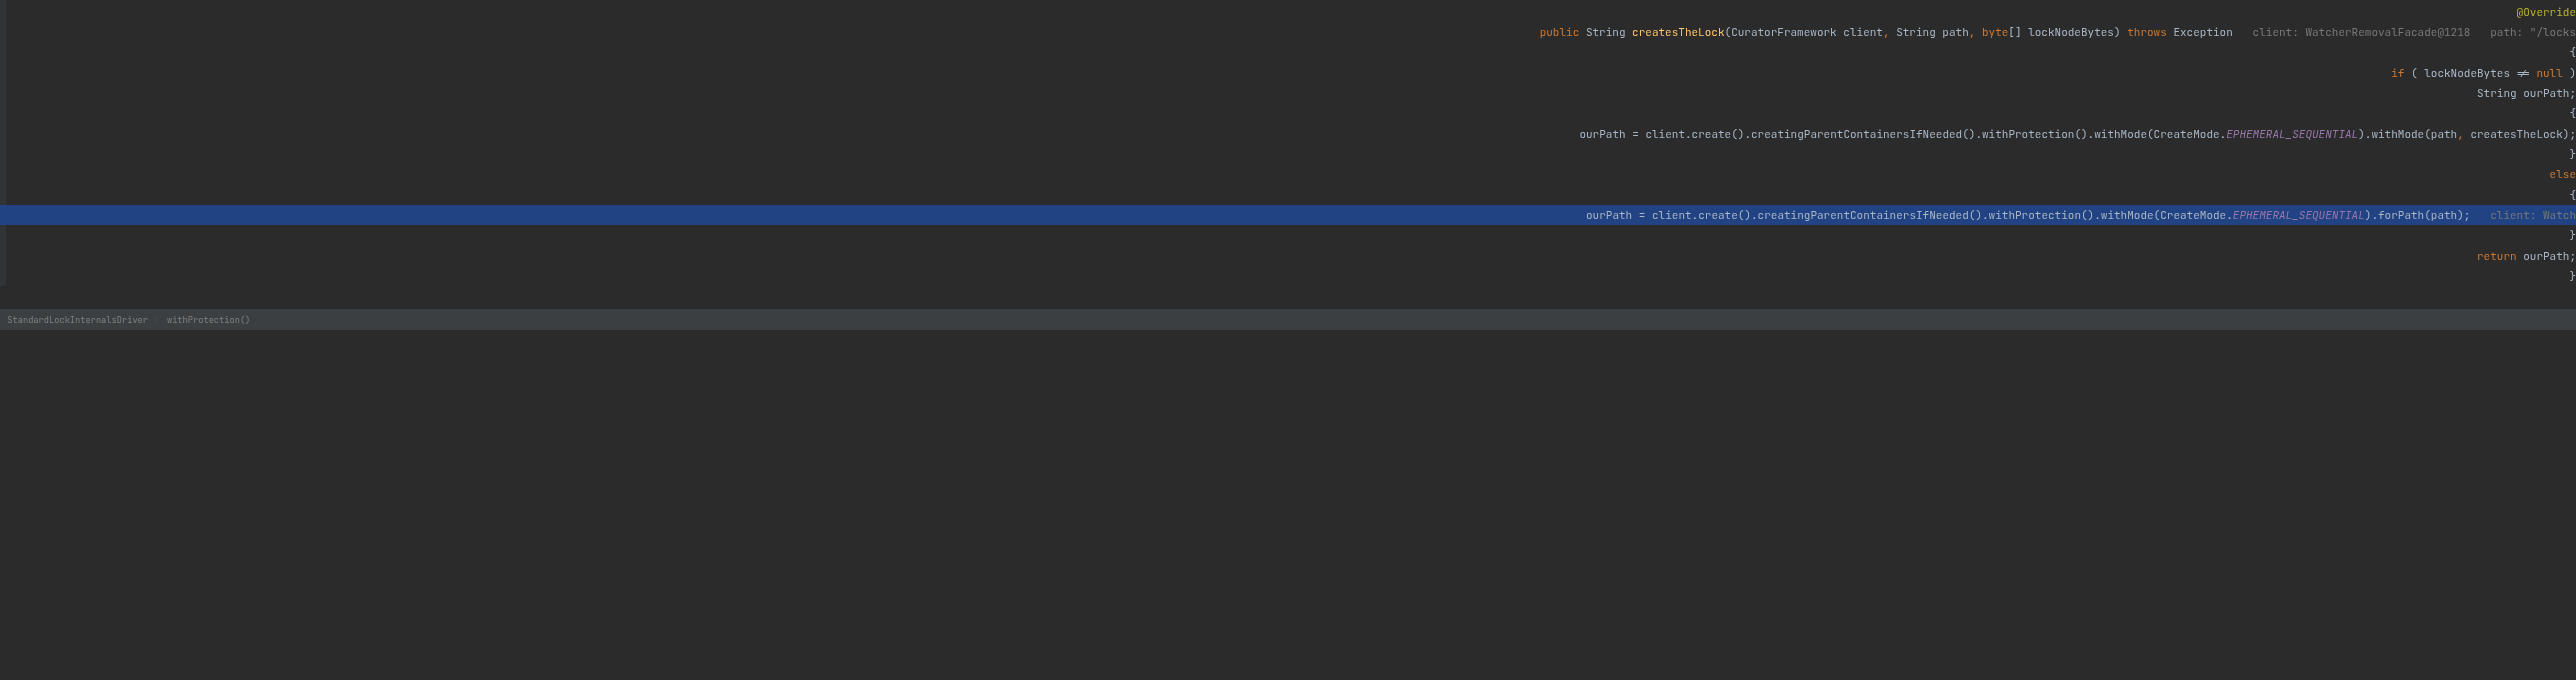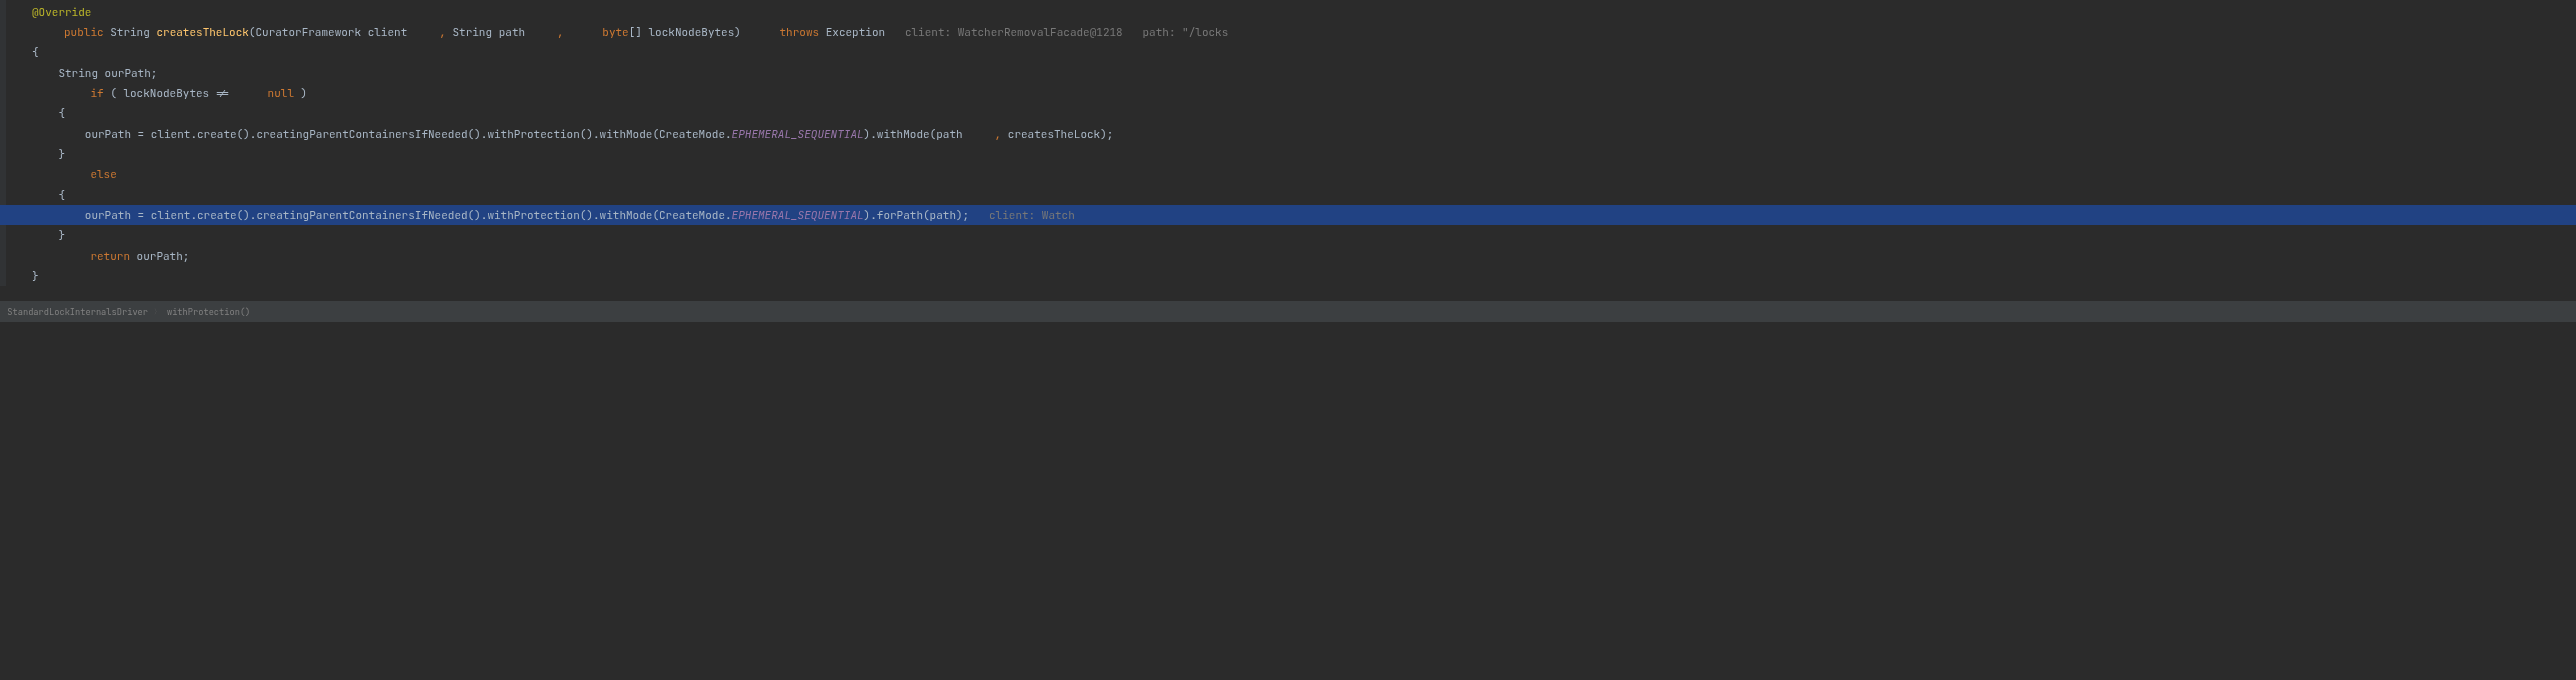--- a/index.html
+++ b/index.html
@@ -14,20 +14,21 @@
       font-size: 11px;
       color: #a9b7c6;
       line-height: 1.85;
       overflow-x: auto;
       white-space: nowrap;
     }
     
     .editor {
       position: relative;
       padding: 1.5px 0 0 0;
+      text-align: right;
     }
     
     .gutter {
       position: absolute;
       left: 0;
       top: 0;
       width: 5.8px;
       height: 100%;
       background-color: #313335;
     }
@@ -36,63 +37,63 @@
       padding-left: 32px;
       white-space: pre;
       position: relative;
     }
     
     .code-line.highlighted {
       background-color: #214283;
     }
     
     .annotation { color: #bbb529; }
-    .keyword { color: #cc7832; margin-left: 32px; }
+    .keyword { color: #cc7832; }
     .type { color: #a9b7c6; }
     .method-decl { color: #ffc66d; }
     .text { color: #a9b7c6; }
     .hint { color: #787878; }
     .constant { color: #9876aa; font-style: italic; }
     .underline-red {
       text-decoration-color: #ff0000;
       text-decoration-thickness: 1.5px;
       text-underline-offset: 2.2px;
     }
     
     .breadcrumbs {
       background-color: #3c3f41;
       padding: 2.2px 7.3px;
       font-size: 8.7px;
       color: #808080;
       display: flex;
       align-items: center;
       gap: 5.8px;
-      margin-top: 15px;
+      margin-top: 23px;
     }
     
     .breadcrumb-sep {
       color: #606060;
       font-size: 7.3px;
     }
   </style>
 </head>
 <body>
 
 <div class="editor">
   <div class="gutter"></div>
 
   <div class="code-line"><span class="annotation">@Override</span></div>
 
   <div class="code-line"><span class="keyword">public</span> <span class="type">String</span> <span class="method-decl">createsTheLock</span><span class="text">(</span><span class="text">CuratorFramework</span><span class="text"> client</span><span class="keyword">,</span><span class="text"> String</span><span class="text"> path</span><span class="keyword">,</span><span class="keyword"> byte</span><span class="text">[]</span><span class="text"> lockNodeBytes</span><span class="text">)</span><span class="keyword"> throws</span><span class="text"> Exception</span><span class="hint">   client: WatcherRemovalFacade@1218</span><span class="hint">   path: "/locks</span></div>
 
   <div class="code-line"><span class="text">{</span></div>
 
+  <div class="code-line">    <span class="keyword">if</span><span class="text"> ( lockNodeBytes != </span><span class="keyword">null</span><span class="text"> )</span></div>
+
   <div class="code-line">    <span class="text">String</span><span class="text"> ourPath;</span></div>
-
-  <div class="code-line">    <span class="keyword">if</span><span class="text"> ( lockNodeBytes != </span><span class="keyword">null</span><span class="text"> )</span></div>
 
   <div class="code-line">    <span class="text">{</span></div>
 
   <div class="code-line">        <span class="text">ourPath = client.create().creatingParentContainersIfNeeded().withProtection().withMode(CreateMode.</span><span class="constant">EPHEMERAL_SEQUENTIAL</span><span class="text">).withMode(path</span><span class="keyword">,</span><span class="text"> createsTheLock);</span></div>
 
   <div class="code-line">    <span class="text">}</span></div>
 
   <div class="code-line">    <span class="keyword">else</span></div>
 
   <div class="code-line">    <span class="text">{</span></div>

